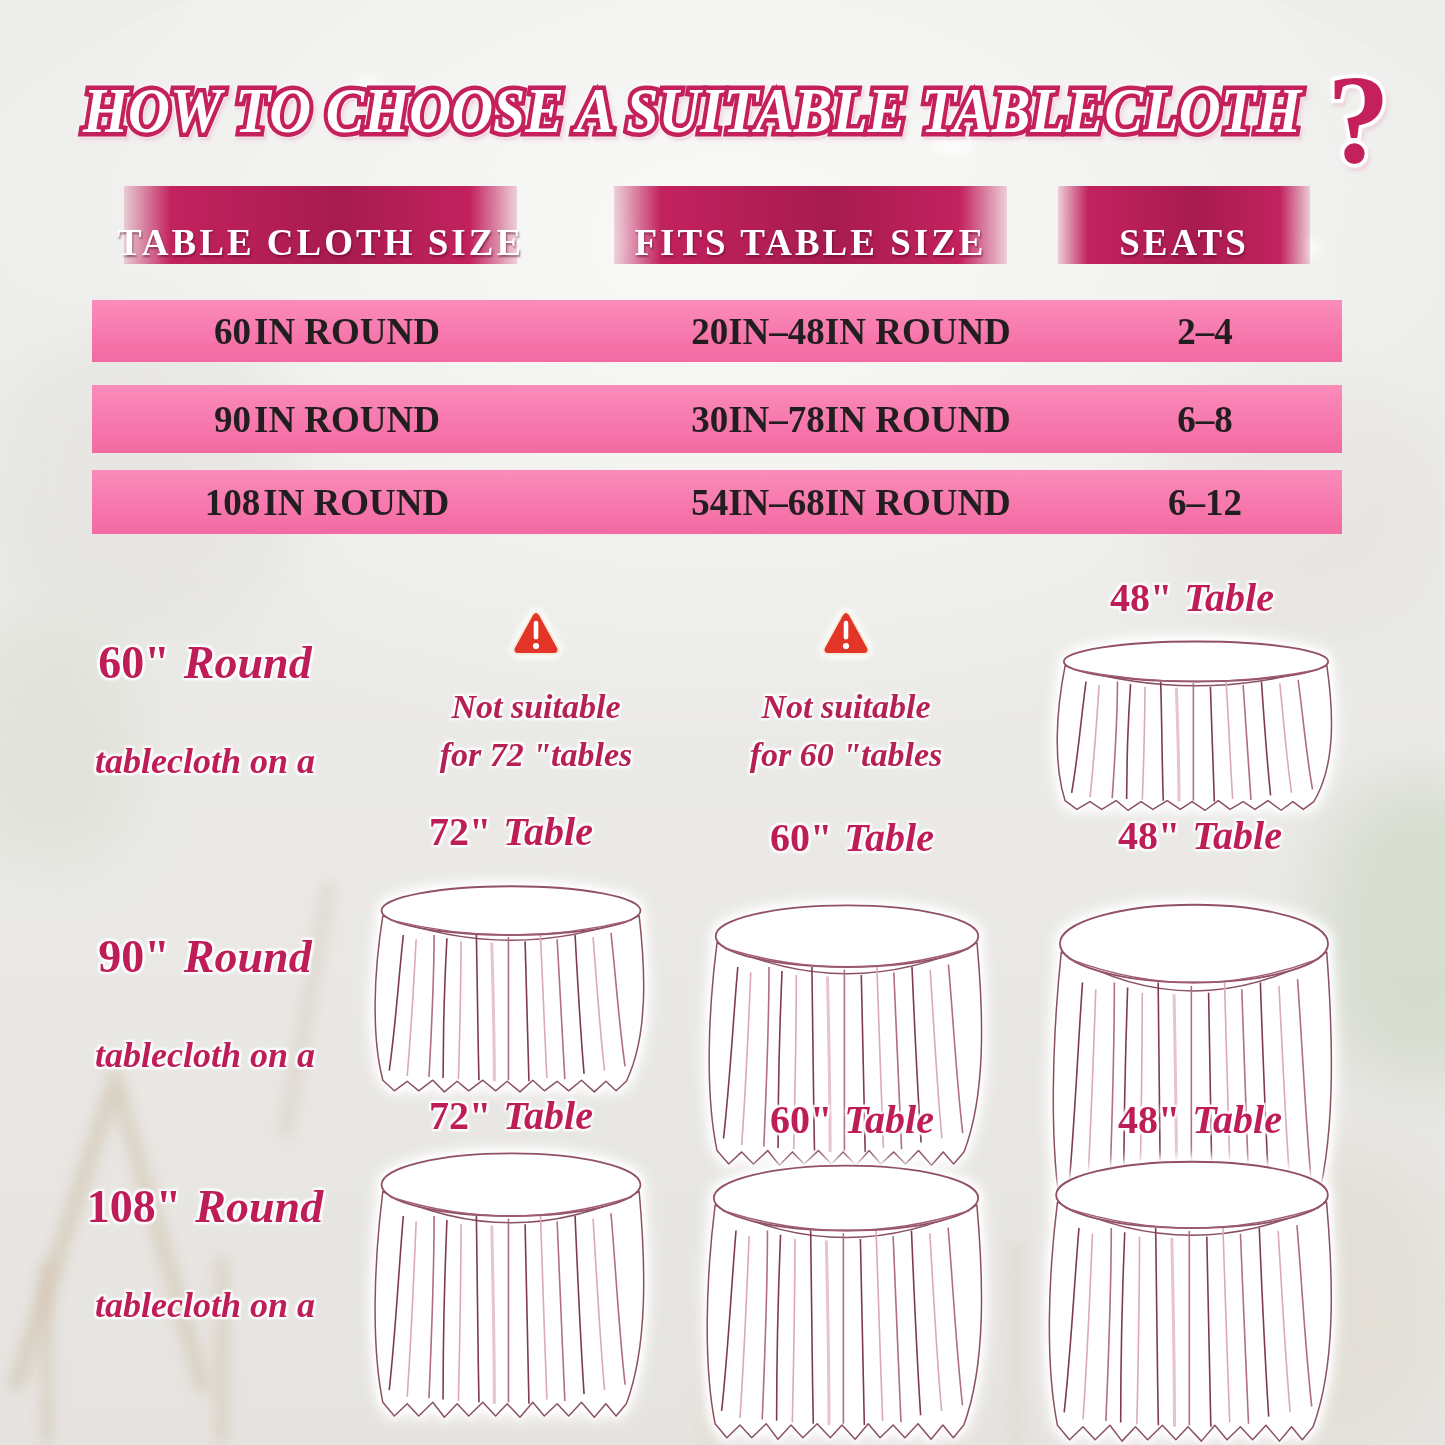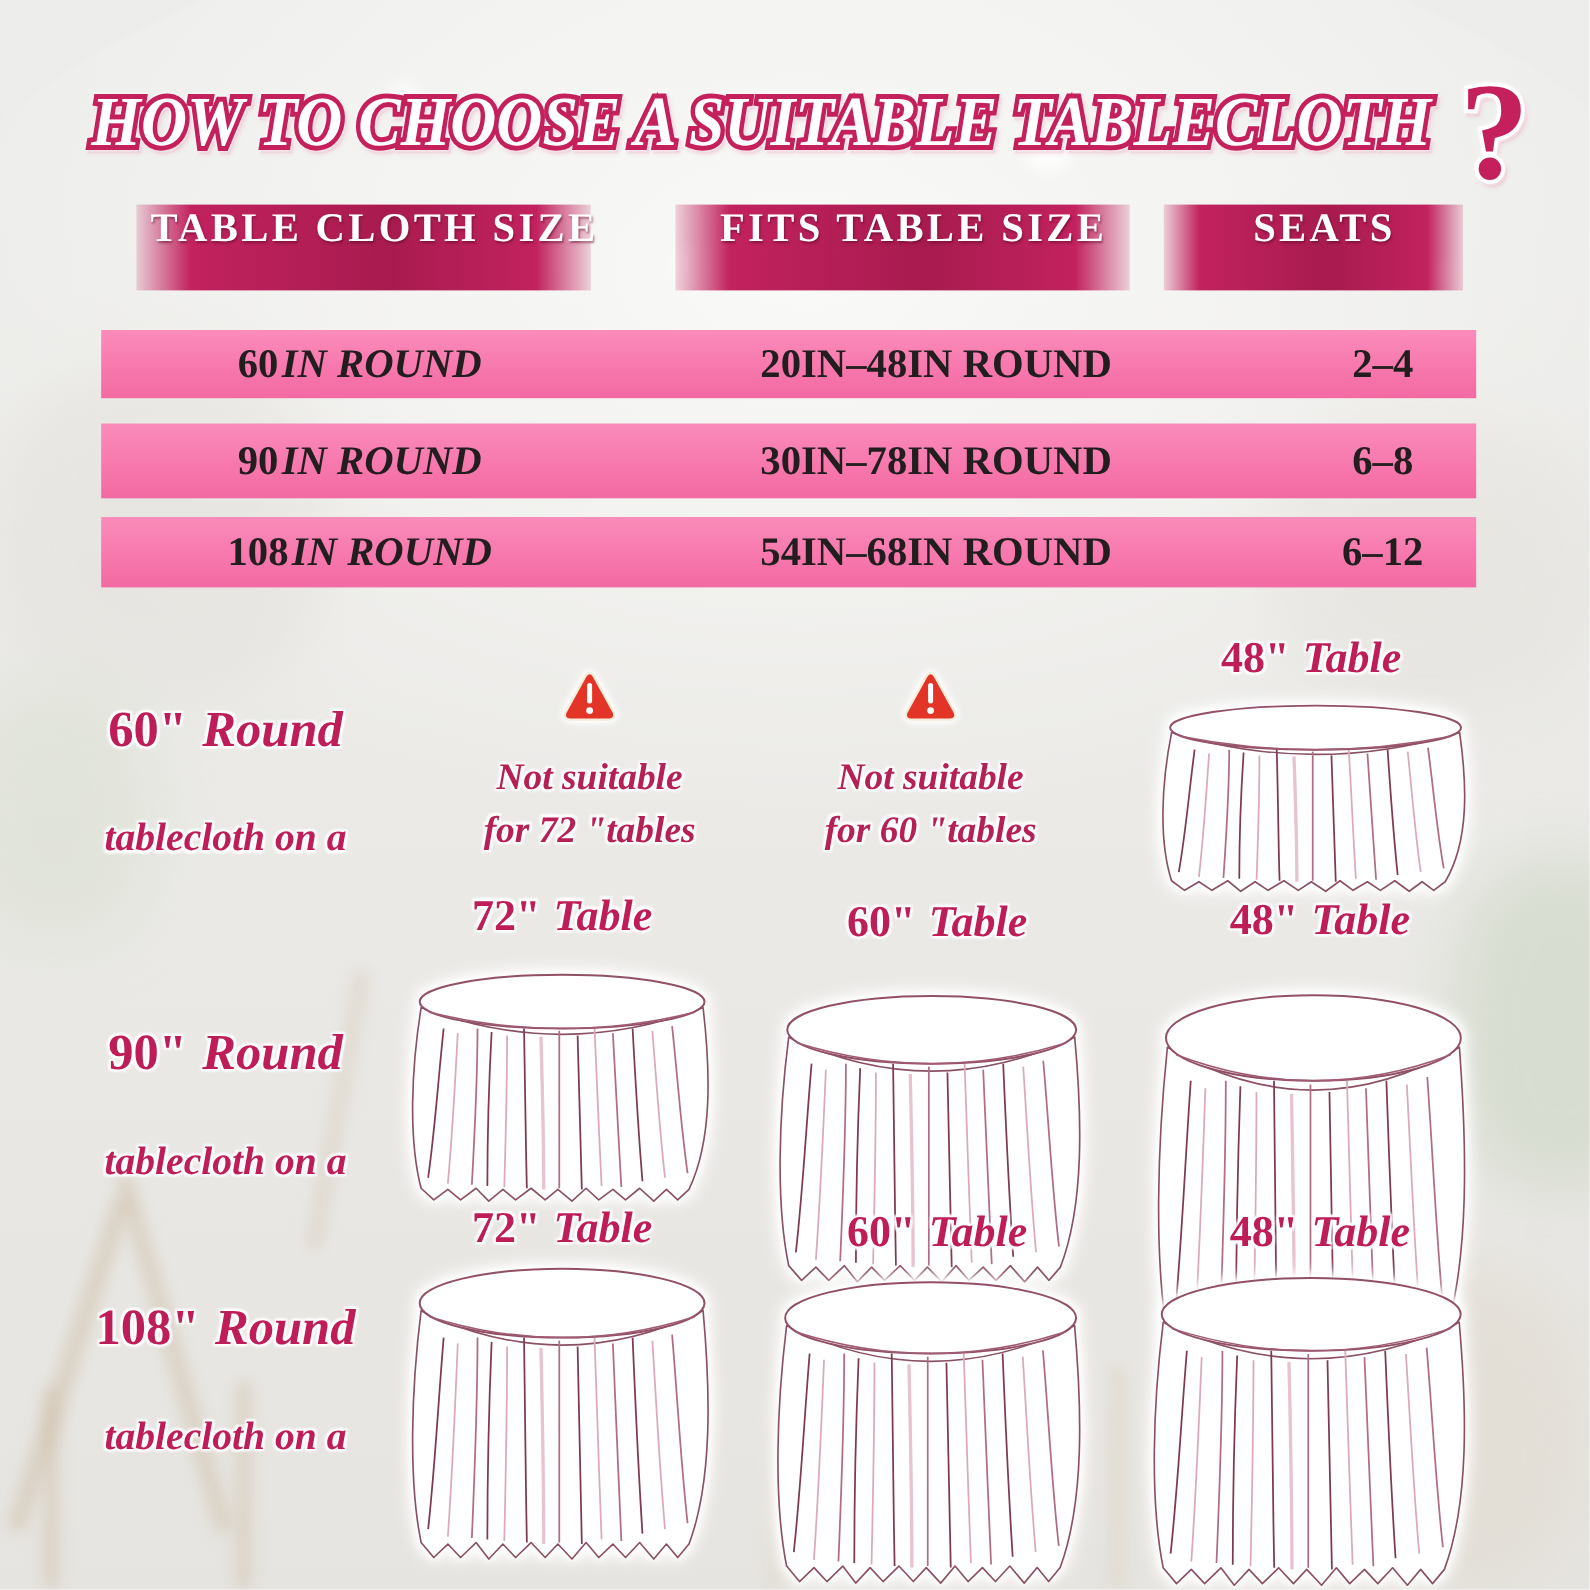--- a/index.html
+++ b/index.html
@@ -17,39 +17,39 @@
   .streak{position:absolute;background:#cdbda6;filter:blur(7px);border-radius:8px;}
   .patch{position:absolute;filter:blur(28px);border-radius:40%;}
   
   .title-wrap{position:absolute;left:75px;top:44px;width:1345px;height:135px;
     filter:drop-shadow(0 0 2px rgba(255,255,255,.95)) drop-shadow(2px 3px 0 rgba(226,151,177,.35));}
   .title-main{font-family:"Liberation Serif",serif;font-weight:bold;font-style:italic;font-size:64px;
     fill:#ffffff;stroke:#c4215c;stroke-width:9px;paint-order:stroke fill;}
   .title-q{font-family:"Liberation Serif",serif;font-weight:bold;font-size:126px;
     fill:#c4215c;stroke:#ffffff;stroke-width:7px;paint-order:stroke fill;}
   
-  .banner{position:absolute;top:186px;height:78px;display:flex;align-items:flex-start;justify-content:center;
-    background:linear-gradient(90deg, rgba(194,34,94,.18) 0%, #c2225e 12%, #a81b4f 55%, #c2225e 88%, rgba(194,34,94,.18) 100%);padding-left:20px;}
+  .banner{position:absolute;top:186px;height:78px;display:flex;align-items:flex-end;justify-content:center;
+    background:linear-gradient(90deg, rgba(194,34,94,.18) 0%, #c2225e 12%, #a81b4f 55%, #c2225e 88%, rgba(194,34,94,.18) 100%);}
   .banner-label{color:#ffffff;font-weight:bold;font-size:37px;letter-spacing:3px;
     text-shadow:1px 2px 2px rgba(90,10,40,.55);white-space:nowrap;}
   .b1{left:124px;width:393px;}
   .b2{left:614px;width:393px;}
   .b3{left:1058px;width:252px;}
   
   .size-row{position:absolute;left:92px;width:1250px;
     background:linear-gradient(180deg,#fa8cba 0%,#f778ad 55%,#f26aa1 100%);}
   .r1{top:300px;height:62px;}
   .r2{top:385px;height:68px;}
   .r3{top:470px;height:64px;}
   .cell{position:absolute;top:0;height:100%;display:flex;align-items:center;justify-content:center;
     color:#221e1f;font-weight:bold;font-size:37px;white-space:nowrap;}
   .c1{left:0;width:470px;}
   .c2{left:494px;width:530px;}
-  .c3{left:1040px;width:250px;}
-  .unit{font-style:italic;margin-left:3px;}
+  .c3{left:988px;width:250px;}
+  .unit{margin-left:3px;}
   
   .halo{text-shadow:0 0 3px #fff,0 0 5px #fff,2px 2px 2px #fff,-2px 2px 2px #fff,2px -2px 2px #fff,-2px -2px 2px #fff;}
   .glabel{position:absolute;left:45px;width:320px;text-align:center;color:#be1d58;
     font-weight:bold;font-style:italic;font-size:46px;white-space:nowrap;}
   .glabel .num{font-style:normal;margin-right:14px;}
   .glabel2{position:absolute;left:25px;width:360px;text-align:center;color:#be1d58;
     font-weight:bold;font-style:italic;font-size:36px;white-space:nowrap;}
   .warn-icon{position:absolute;width:52px;height:50px;filter:drop-shadow(0 0 3px #fff) drop-shadow(0 0 4px #fff);}
   .warn-line{position:absolute;width:340px;text-align:center;color:#b62155;
     font-weight:bold;font-style:italic;font-size:34px;white-space:nowrap;}

